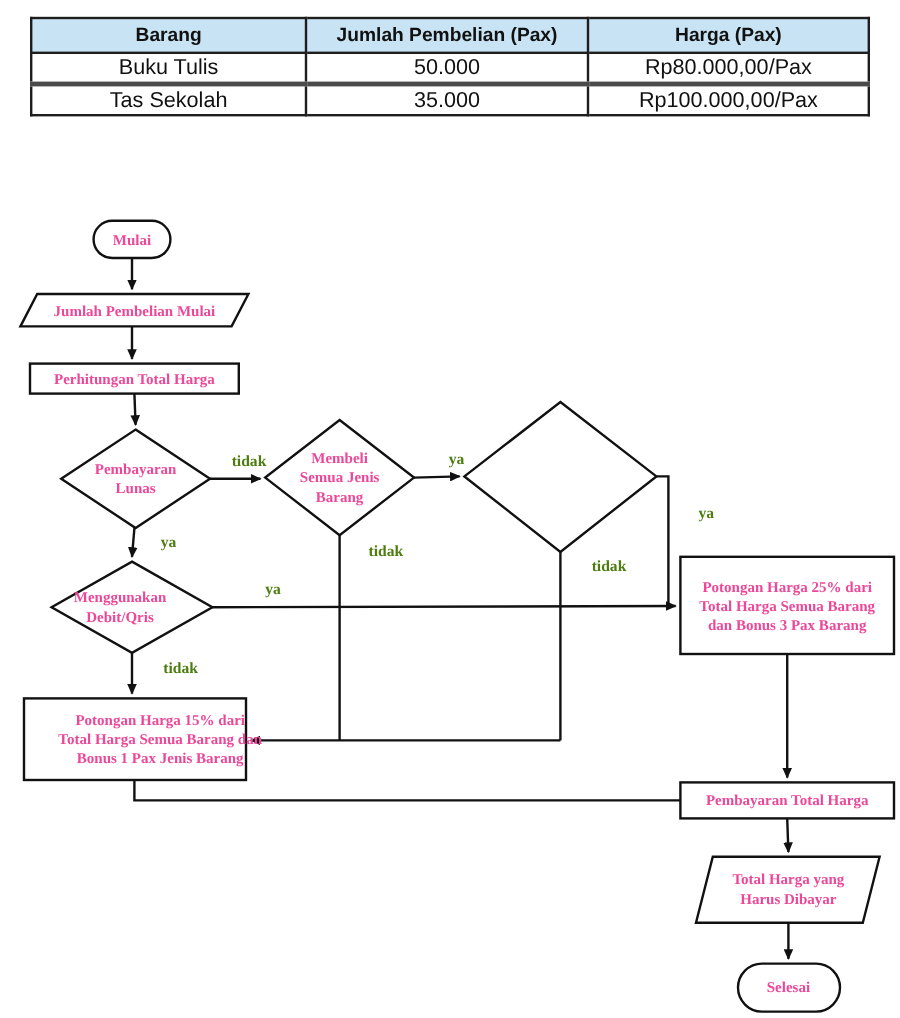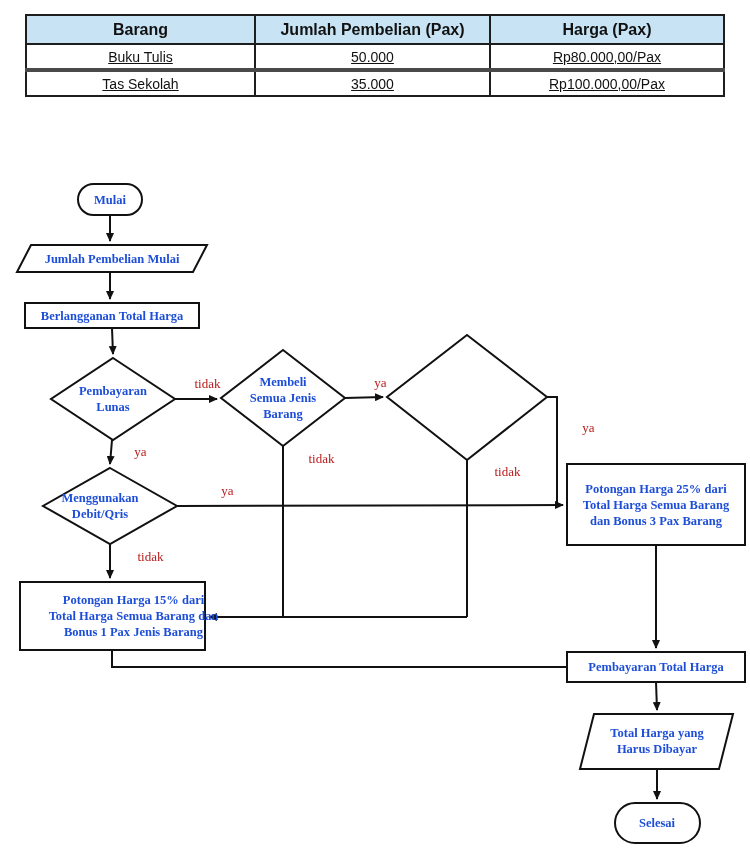--- a/index.html
+++ b/index.html
@@ -33,25 +33,24 @@
     overflow: hidden;
   }
   #price-table th {
     background: #c8e4f4;
     font-weight: bold;
     font-size: 16px;
     height: 25px;
     padding: 1px 2px;
   }
   #price-table td {
-    font-size: 14px;
+    font-size: 18px;
     font-weight: 400;
     height: 21px;
     padding: 1px 12px;
-    text-decoration: underline;
   }
   #price-table tr.thick-bottom td {
     border-bottom: 4px solid #4a4a4a;
   }
 
   
   #flow-canvas {
     position: absolute;
     left: 0;
     top: 0;
@@ -68,32 +67,32 @@
     stroke: #111111;
     stroke-width: 2;
   }
   .node-label {
     position: absolute;
     transform: translate(-50%, -50%);
     font-family: "Liberation Serif", serif;
     font-weight: bold;
     font-size: 12.5px;
     line-height: 1.28;
-    color: #1d4ed8;
+    color: #ec4899;
     text-align: center;
     white-space: pre-line;
     pointer-events: none;
   }
   .edge-label {
     position: absolute;
     transform: translate(-50%, -50%);
     font-family: "Liberation Serif", serif;
-    font-weight: normal;
+    font-weight: bold;
     font-size: 13px;
-    color: #b91c1c;
+    color: #4d7c0f;
     pointer-events: none;
     padding-left: 27px;
   }
 </style>
 </head>
 <body>
 
 <div id="stage">
 
   <table id="price-table">
@@ -156,21 +155,21 @@
     <polygon class="shape" points="110,468 177,506 110,544 43,506"></polygon>
     <rect class="shape" x="567" y="464" width="178" height="81"></rect>
     <rect class="shape" x="20" y="582" width="185" height="68"></rect>
     <rect class="shape" x="567" y="652" width="178" height="30"></rect>
     <polygon class="shape" points="594,714 733,714 719,769 580,769"></polygon>
     <rect class="shape" x="615" y="803" width="85" height="40" rx="20"></rect>
   </svg>
 
   <div class="node-label" style="left:110px; top:200px;">Mulai</div>
   <div class="node-label" style="left:112px; top:259px; width:190px;">Jumlah Pembelian Mulai</div>
-  <div class="node-label" style="left:112px; top:316px; width:180px;">Berlangganan Total Harga</div>
+  <div class="node-label" style="left:112px; top:316px; width:180px;">Perhitungan Total Harga</div>
   <div class="node-label" style="left:113px; top:399px;">Pembayaran
 Lunas</div>
   <div class="node-label" style="left:283px; top:398px;">Membeli
 Semua Jenis
 Barang</div>
   <div class="node-label" style="left:100px; top:506px;">Menggunakan
 Debit/Qris</div>
   <div class="node-label" style="left:656px; top:505px; width:160px;">Potongan Harga 25% dari
 Total Harga Semua Barang
 dan Bonus 3 Pax Barang</div>

